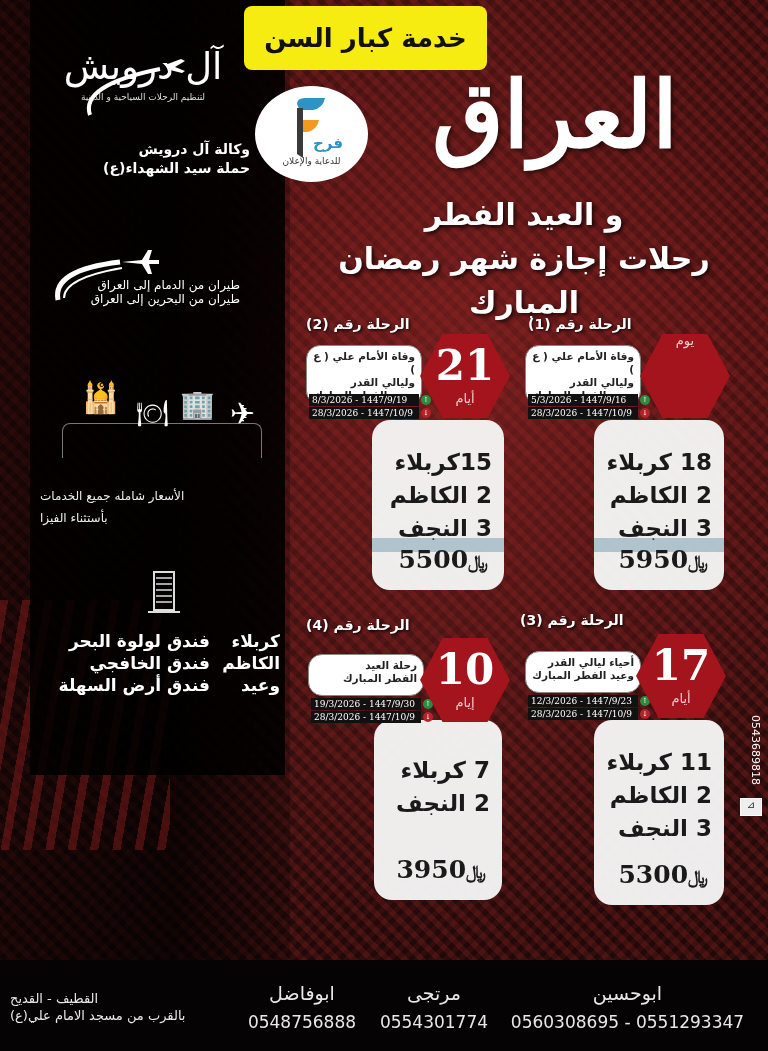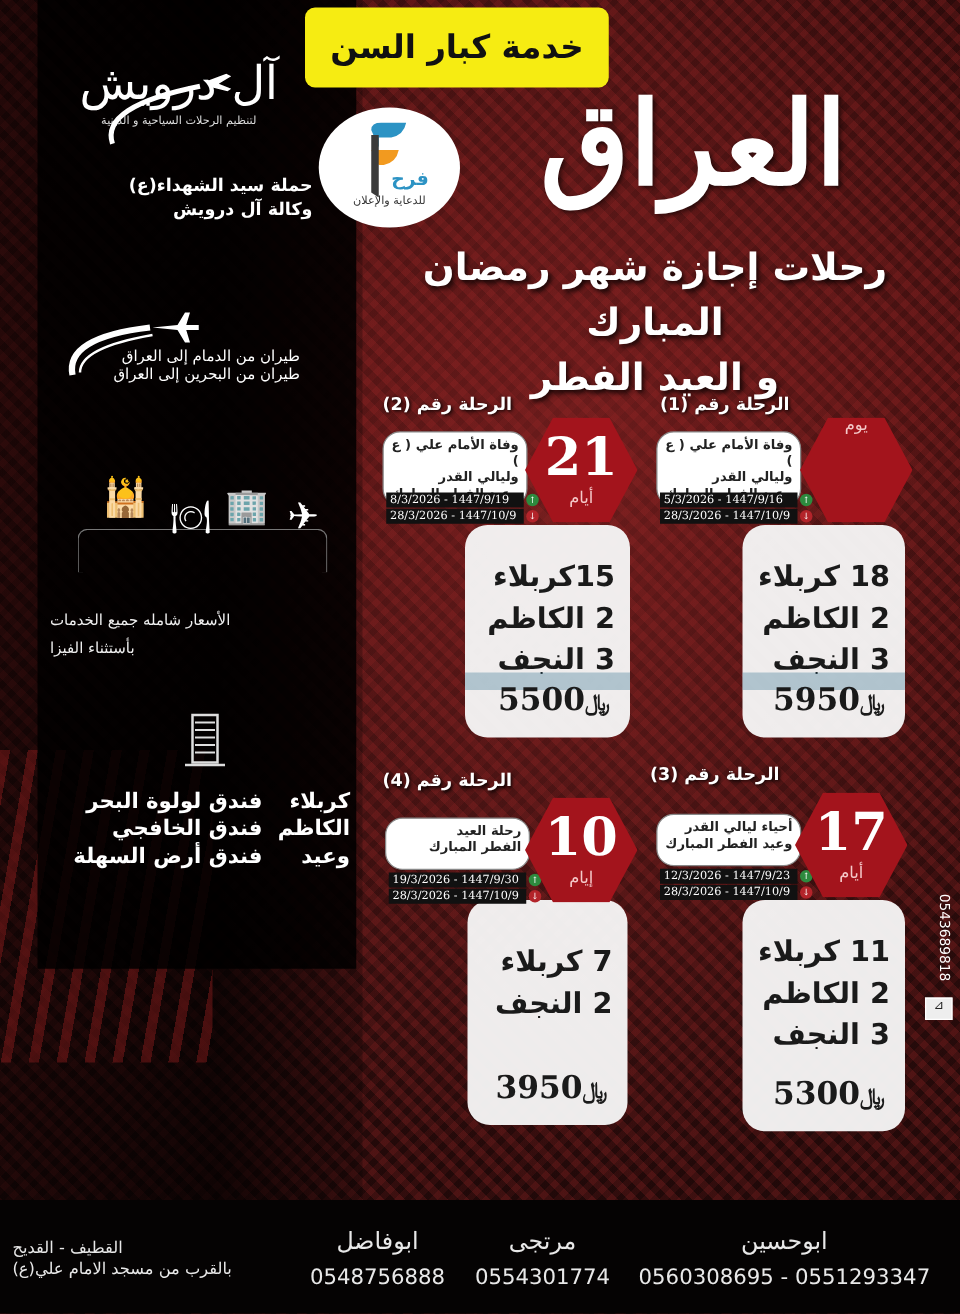--- a/index.html
+++ b/index.html
@@ -96,38 +96,38 @@
 
   <div class="logo-area">
     <svg class="logo-swoosh" viewBox="0 0 160 70">
       <path d="M20 60 Q 10 30 90 14" stroke="#fff" stroke-width="4" fill="none"></path>
       <path d="M95 10 l16 -6 l4 2 l-10 6 l10 4 l-3 2 l-12 -3 z" fill="#fff"></path>
     </svg>
     <div class="logo-name">آل درويش</div>
     <div class="logo-sub">لتنظيم الرحلات السياحية و الدينية</div>
   </div>
   <div class="agency">
+    <div>وكالة آل درويش</div>
     <div>حملة سيد الشهداء(ع)</div>
-    <div>وكالة آل درويش</div>
   </div>
 
   <div class="farah-logo">
     <svg class="farah-f" viewBox="0 0 30 60">
       <path d="M2 6 Q2 0 10 0 L30 0 Q28 10 18 12 L8 12 L8 20 Z" fill="#2c93c4"></path>
       <path d="M2 22 L24 22 Q22 32 12 34 L8 34 Z" fill="#f29a1f"></path>
       <path d="M2 10 L8 10 L8 60 L2 56 Z" fill="#3a3a3a"></path>
     </svg>
     <div class="farah-name">فرح</div>
     <div class="farah-sub">للدعاية والإعلان</div>
   </div>
 
   <div class="iraq-title">العراق</div>
   <div class="headline">
+    <div>و العيد الفطر</div>
     <div>رحلات إجازة شهر رمضان المبارك</div>
-    <div>و العيد الفطر</div>
   </div>
 
   <div class="flight-block">
     <svg style="position:absolute;left:10px;top:0;width:110px;height:70px" viewBox="0 0 110 70">
       <path d="M8 60 Q 2 30 70 22" stroke="#fff" stroke-width="5" fill="none"></path>
       <path d="M14 58 Q 14 38 72 28" stroke="#fff" stroke-width="2" fill="none"></path>
       <path d="M72 22 l20 -2 l6 -10 l4 0 l-3 10 l10 0 l0 4 l-10 0 l3 10 l-4 0 l-6 -10 l-20 -2 z" fill="#fff"></path>
     </svg>
     <div class="flight-text">
       <div>طيران من الدمام إلى العراق</div>

